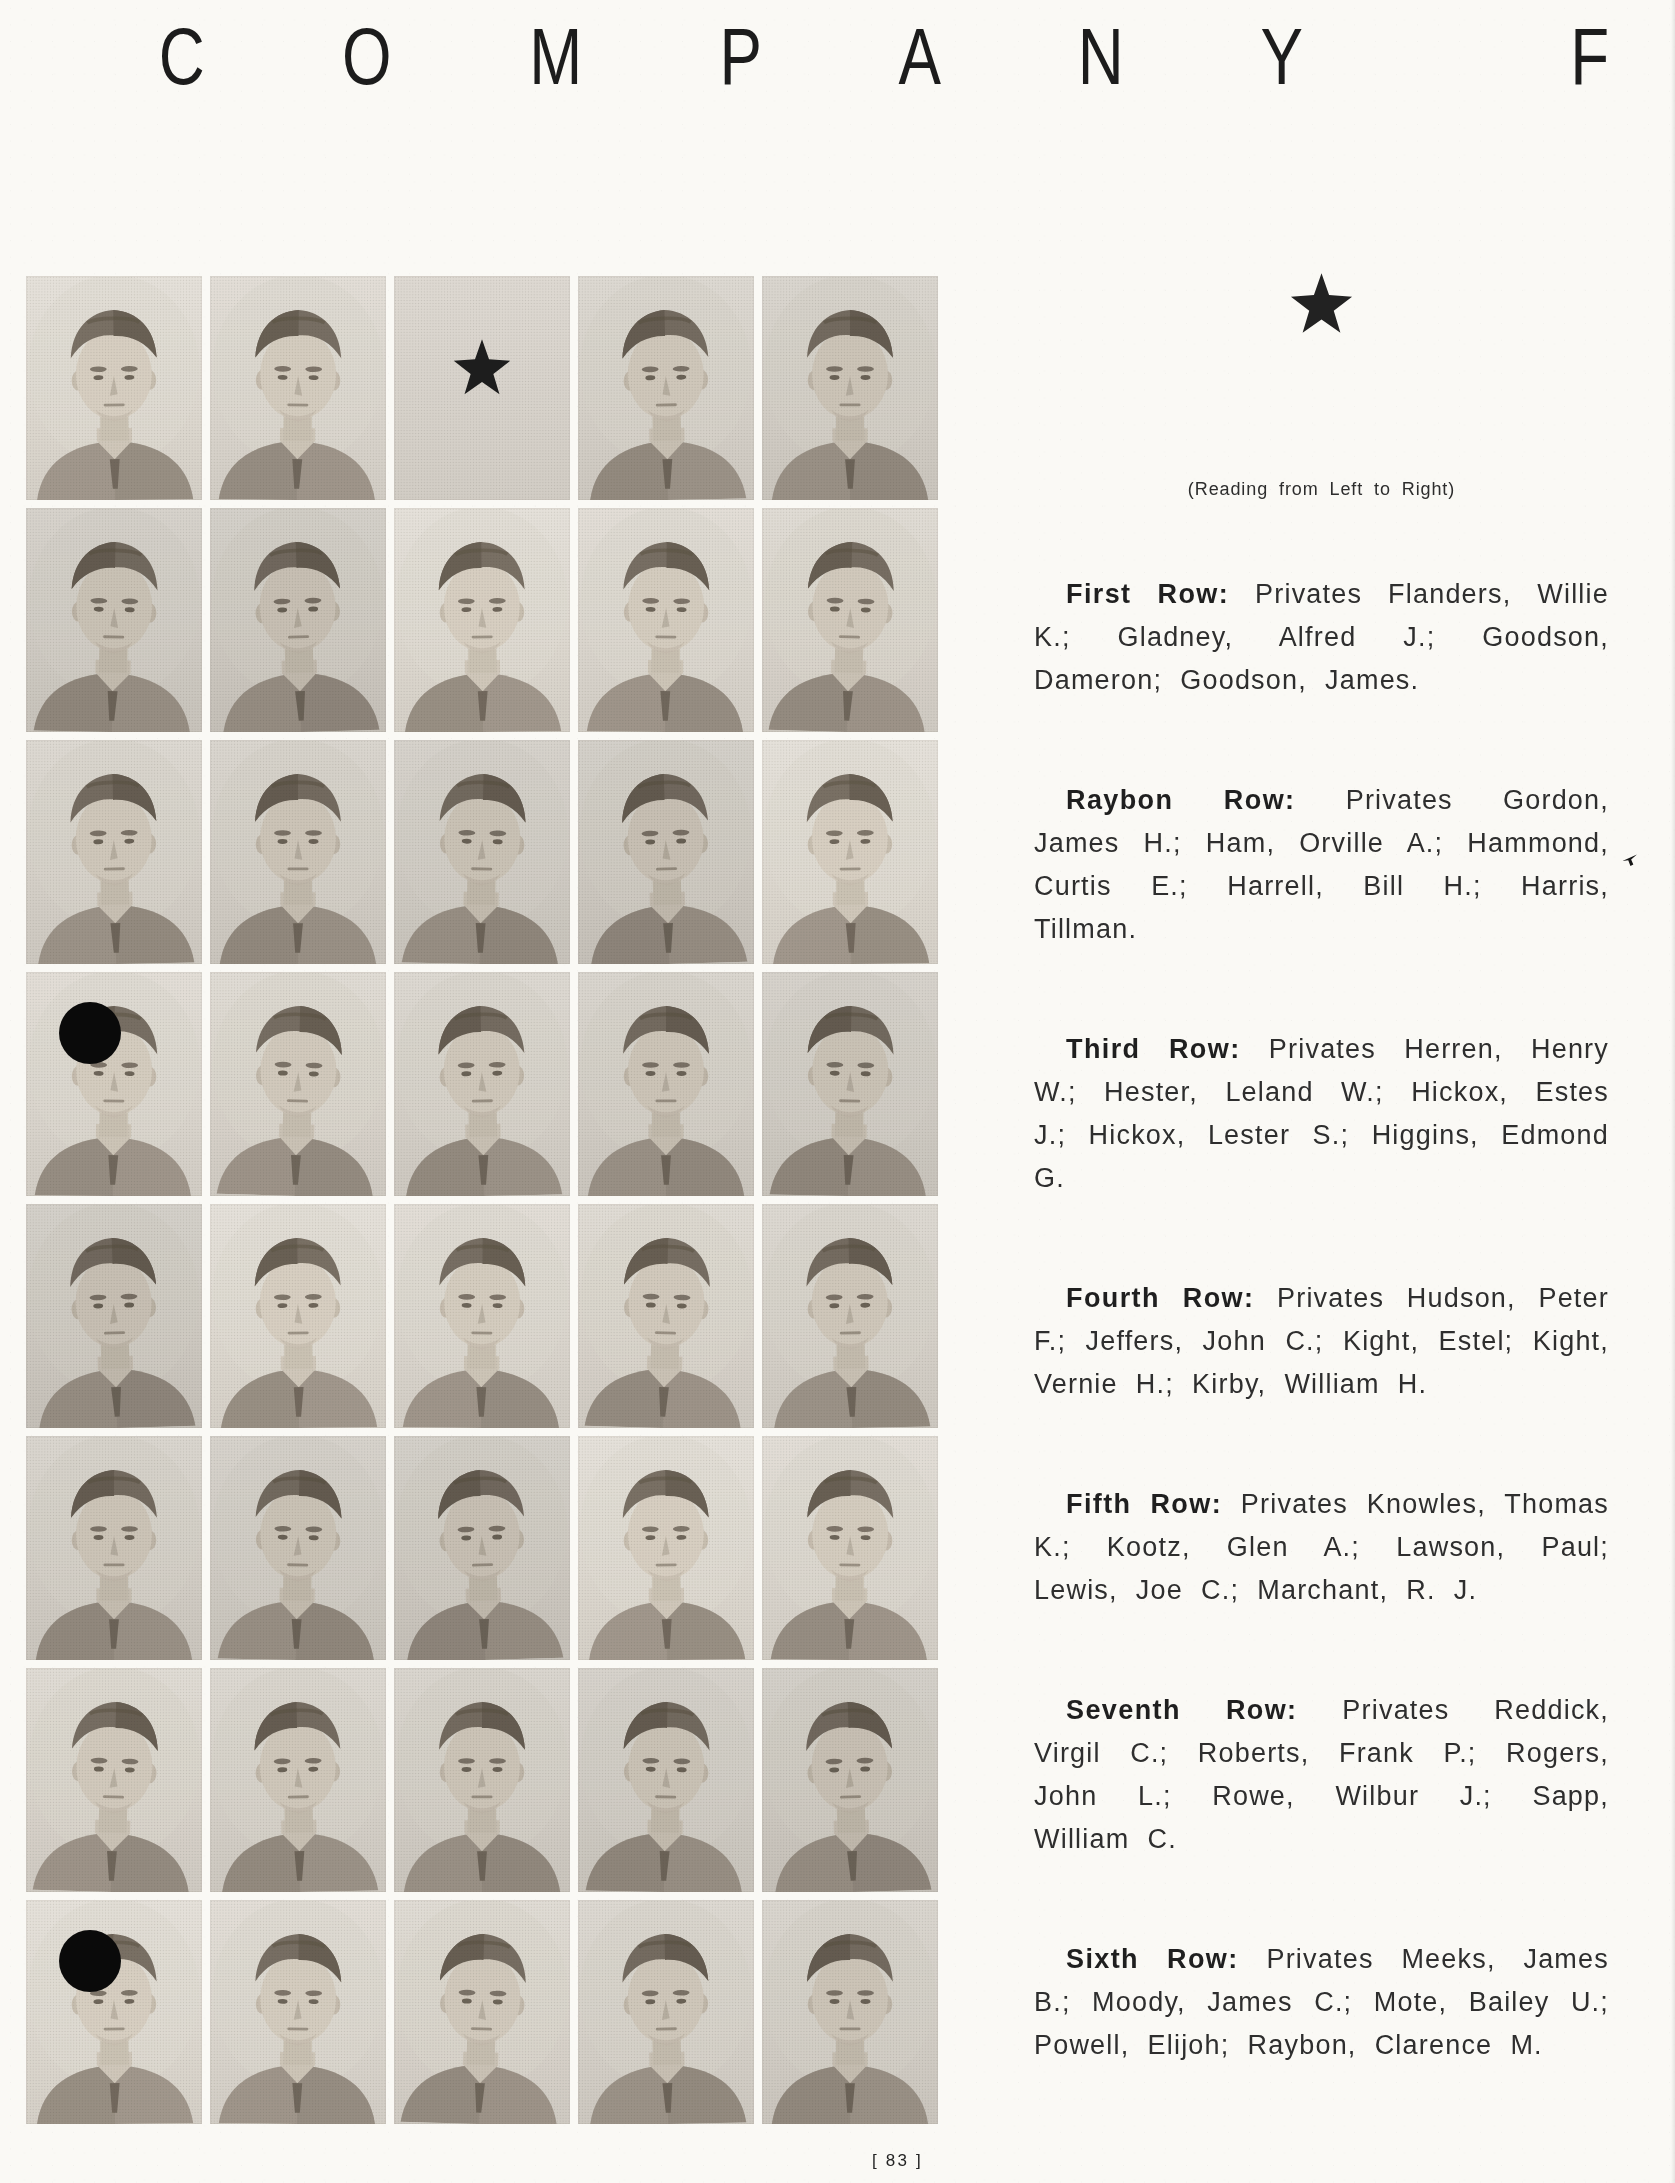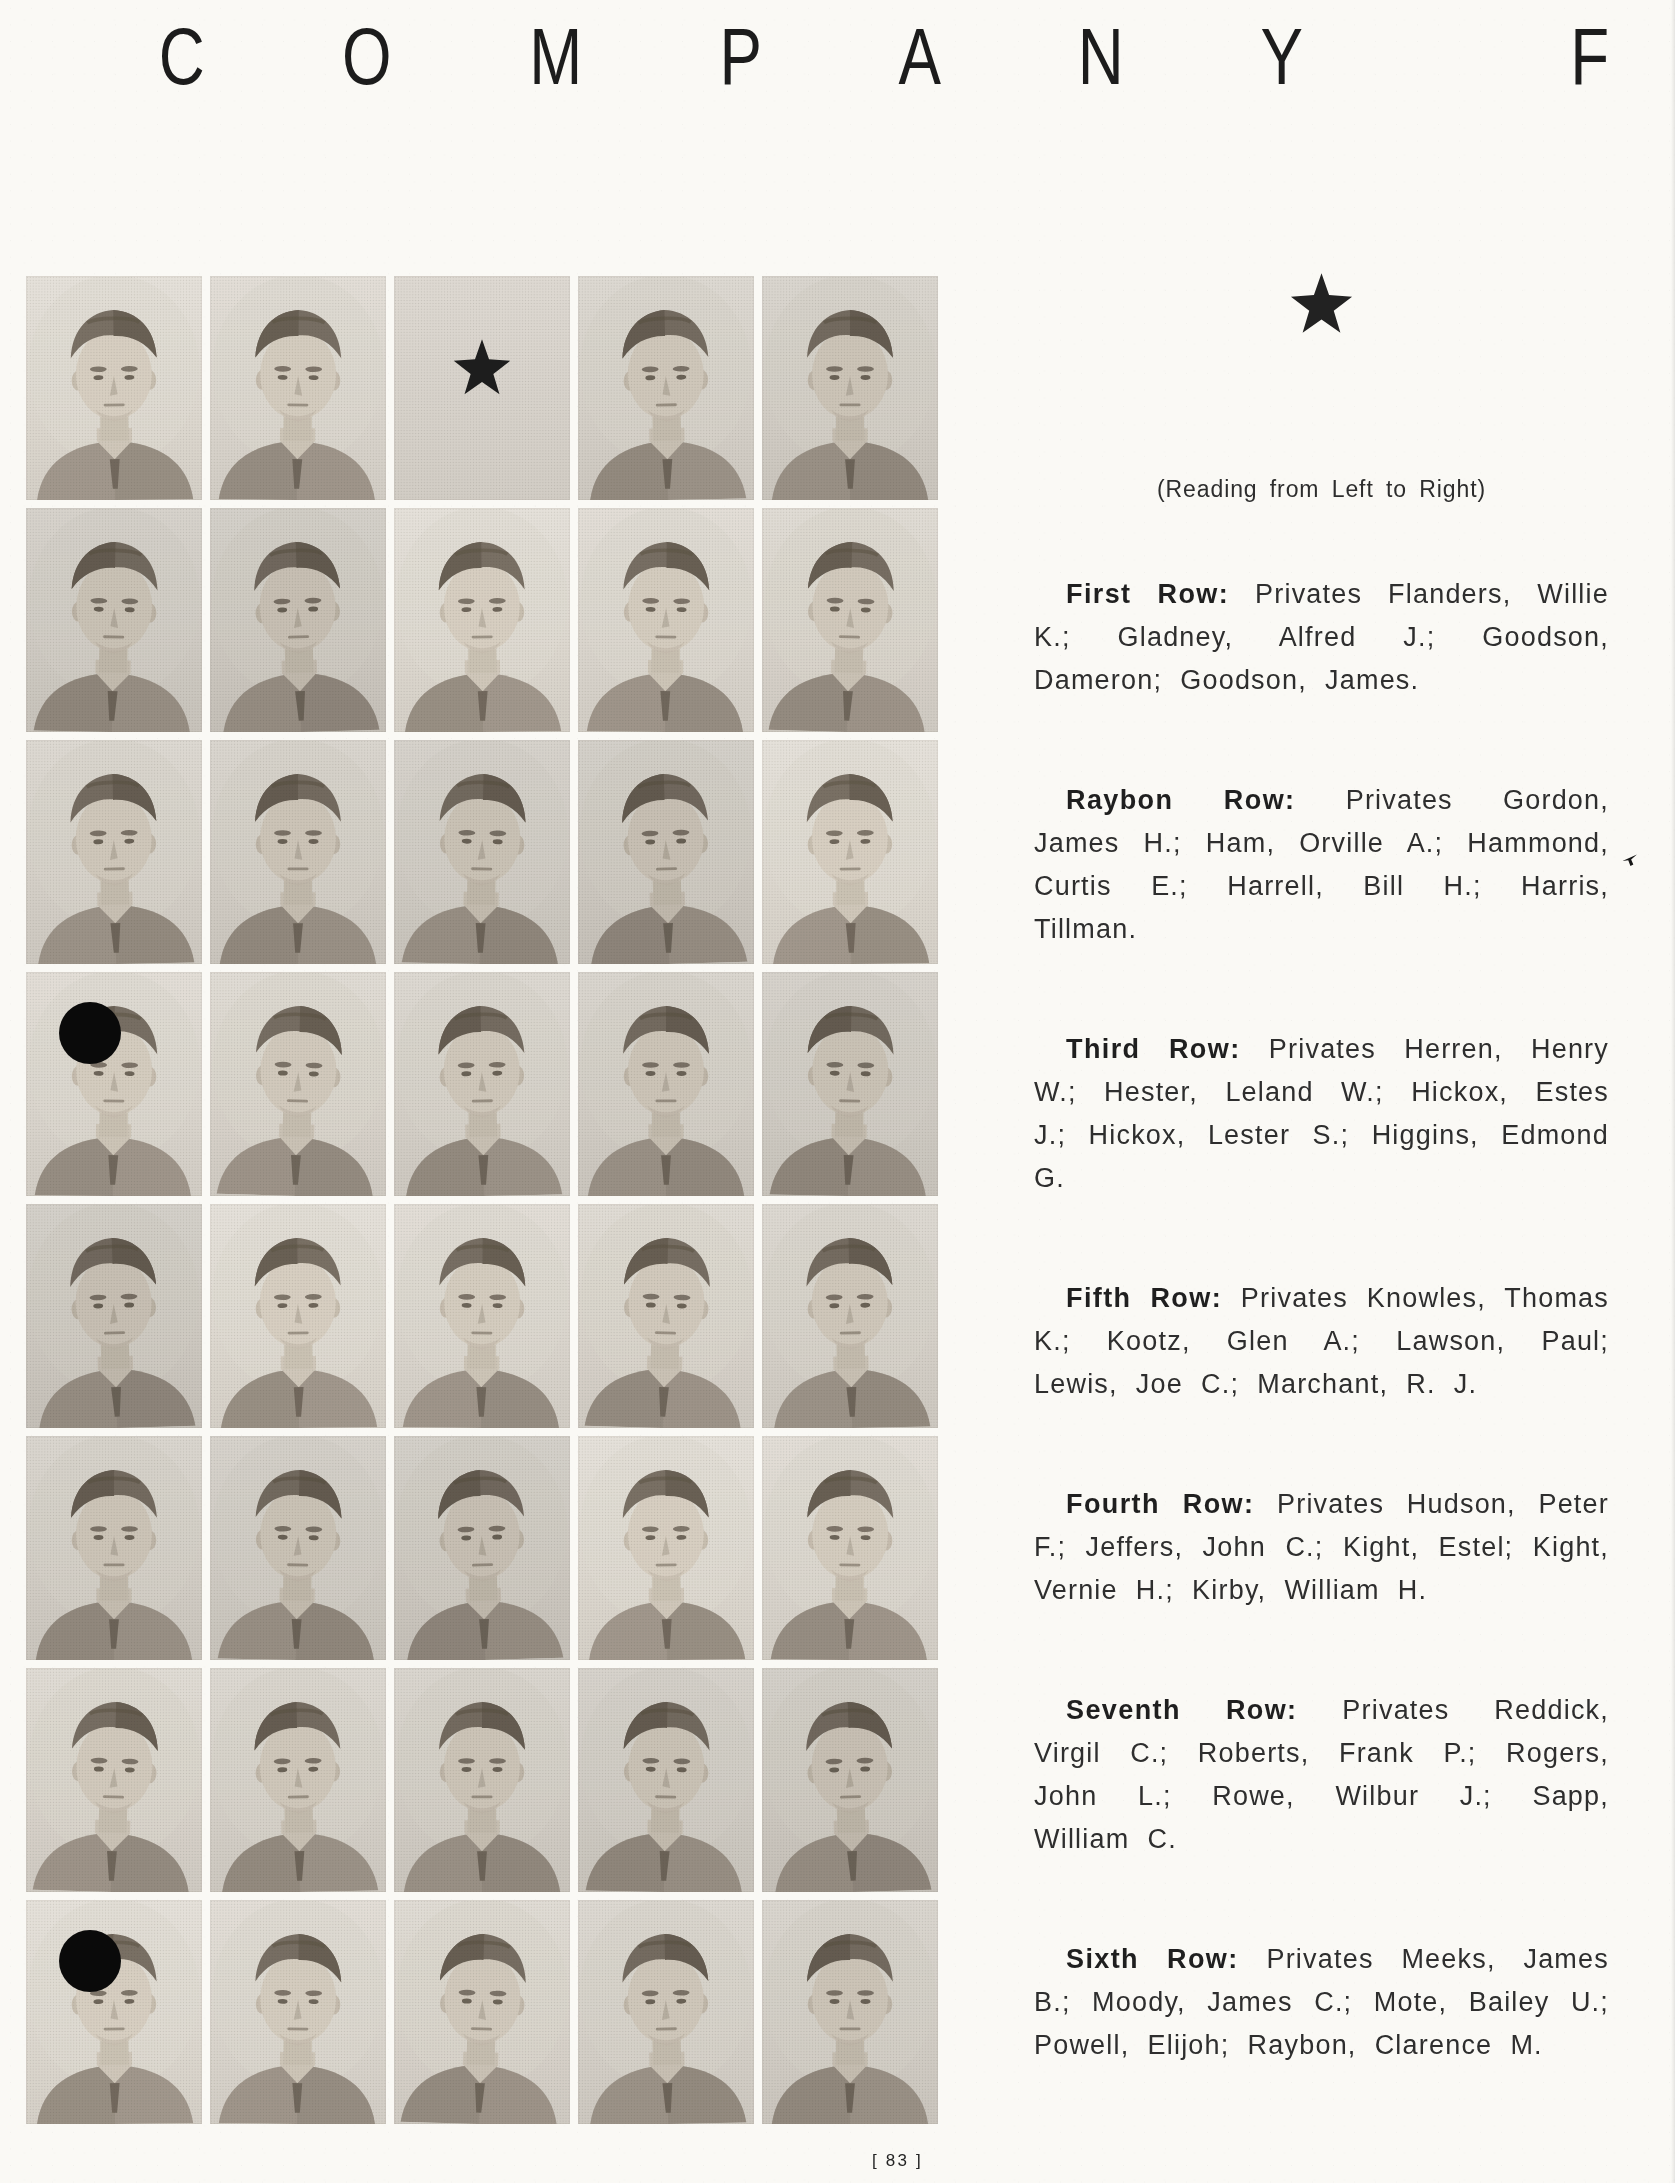--- a/index.html
+++ b/index.html
@@ -48,21 +48,21 @@
   .star-cell{background:linear-gradient(180deg,#ded9d2,#d2cdc5);}
   .cell-star{display:block; width:62px; height:auto; margin:62px auto 0; position:relative; z-index:1;}
   .censor-dot{
     position:absolute; left:33px; top:30px; width:62px; height:62px;
     background:#0a0a0a; border-radius:50%; z-index:2;
   }
   
   .right-col{position:absolute; left:1018px; top:0; width:607px;}
   .rc-star{display:block; width:67px; height:auto; margin:272px auto 0;}
   .reading-note{
-    margin:137px 0 0; text-align:center; font-size:23px; line-height:33px;
+    margin:137px 0 0; text-align:center; font-size:18px; line-height:33px;
     letter-spacing:0.9px; word-spacing:5px; color:#2d2d2d;
   }
   .captions{margin-top:67px;}
   .caption{
     margin:0 16px 77px; font-size:27px; line-height:43px; color:#2e2e2e;
     text-align:justify; text-indent:32px; letter-spacing:1.2px; word-spacing:9.4px;
   }
   .caption b{font-weight:700; letter-spacing:1.4px; color:#1f1f1f;}
   .caption:last-child{margin-bottom:0;}
   
@@ -1003,22 +1003,22 @@
 
   <aside class="right-col">
     <svg class="rc-star" viewBox="0 0 100 96" aria-hidden="true">
       <polygon points="50,2 61.3,34.2 95.6,36.8 68.3,57.9 78.2,90.8 50,71 21.8,90.8 31.7,57.9 4.4,36.8 38.7,34.2" fill="#222222"></polygon>
     </svg>
     <p class="reading-note">(Reading from Left to Right)</p>
     <div class="captions">
       <p class="caption"><b>First Row:</b> <span>Privates Flanders, Willie K.; Gladney, Alfred J.; Goodson, Dameron; Goodson, James.</span></p>
       <p class="caption"><b>Raybon Row:</b> <span>Privates Gordon, James H.; Ham, Orville A.; Hammond, Curtis E.; Harrell, Bill H.; Harris, Tillman.</span></p>
       <p class="caption"><b>Third Row:</b> <span>Privates Herren, Henry W.; Hester, Leland W.; Hickox, Estes J.; Hickox, Lester S.; Higgins, Edmond G.</span></p>
+      <p class="caption"><b>Fourth Row:</b> <span>Privates Hudson, Peter F.; Jeffers, John C.; Kight, Estel; Kight, Vernie H.; Kirby, William H.</span></p>
       <p class="caption"><b>Fifth Row:</b> <span>Privates Knowles, Thomas K.; Kootz, Glen A.; Lawson, Paul; Lewis, Joe C.; Marchant, R. J.</span></p>
-      <p class="caption"><b>Fourth Row:</b> <span>Privates Hudson, Peter F.; Jeffers, John C.; Kight, Estel; Kight, Vernie H.; Kirby, William H.</span></p>
       <p class="caption"><b>Seventh Row:</b> <span>Privates Reddick, Virgil C.; Roberts, Frank P.; Rogers, John L.; Rowe, Wilbur J.; Sapp, William C.</span></p>
       <p class="caption"><b>Sixth Row:</b> <span>Privates Meeks, James B.; Moody, James C.; Mote, Bailey U.; Powell, Elijoh; Raybon, Clarence M.</span></p>
     </div>
   </aside>
 
   <svg class="cursor-arrow" viewBox="0 0 24 20" aria-hidden="true">
     <path d="M22,2 L2,11 L10,10 L13,18 L17,16 L14,9 Z" fill="#161616"></path>
   </svg>
 
   <div class="page-num">[ 83 ]</div>

